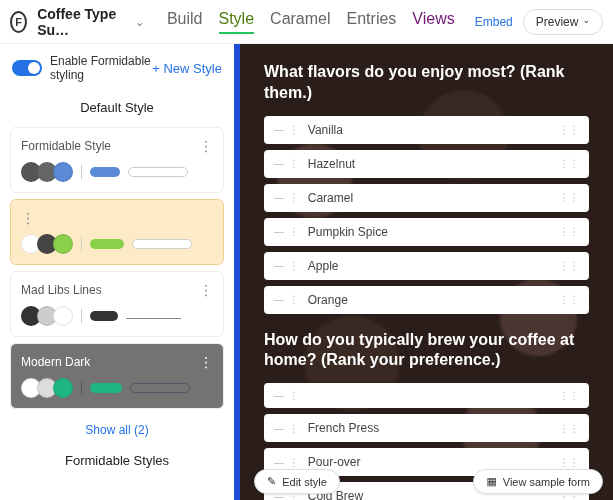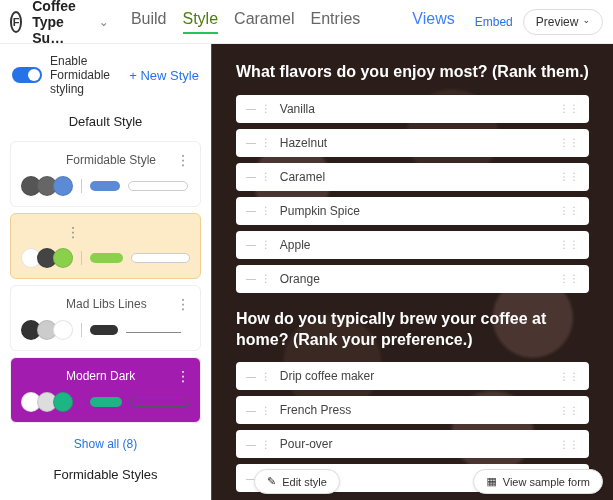--- a/index.html
+++ b/index.html
@@ -4,37 +4,37 @@
 <style>
 * { box-sizing: border-box; margin: 0; padding: 0; font-family: -apple-system, BlinkMacSystemFont, "Segoe UI", sans-serif; }
 body { width: 613px; height: 500px; overflow: hidden; background: #fff; font-size: 13px; color: #333; }
 .topbar { display: flex; align-items: center; height: 44px; border-bottom: 1px solid #eee; padding: 0 10px; gap: 10px; }
 .logo { width: 22px; height: 22px; border-radius: 50%; border: 2px solid #333; display: flex; align-items: center; justify-content: center; font-weight: bold; font-size: 11px; }
 .title { font-weight: 600; font-size: 14px; color: #222; }
 .chev { color: #888; font-size: 12px; margin-left: 4px; }
 .tabs { display: flex; gap: 16px; margin-left: 12px; }
 .tab { font-size: 16px; color: #666; padding-bottom: 4px; cursor: pointer; }
 .tab.active { color: #4d7c0f; border-bottom: 2px solid #22c55e; font-weight: 500; }
-.tab.disabled { color: #3b82f6; margin-left: 36px; }
+.tab.disabled { color: #701a75; }
 .spacer { flex: 1; }
 .embed { color: #2673e8; font-size: 12px; }
 .preview-btn { border: 1px solid #ddd; border-radius: 16px; padding: 5px 12px; font-size: 12px; display: flex; gap: 4px; cursor: pointer; }
 .update-btn { background: #2673e8; color: #fff; border-radius: 16px; padding: 6px 16px; font-size: 12px; cursor: pointer; }
 .main { display: flex; height: calc(500px - 44px); }
-.sidebar { width: 212px; border-right: 1px solid #1d4ed8; overflow-y: auto; padding-bottom: 8px; }
+.sidebar { width: 240px; border-right: 6px solid #1d4ed8; overflow-y: auto; padding-bottom: 8px; }
 .side-row { display: flex; align-items: center; justify-content: space-between; padding: 10px 12px; }
 .toggle { width: 30px; height: 16px; background: #2673e8; border-radius: 10px; position: relative; }
 .toggle::after { content: ""; position: absolute; width: 12px; height: 12px; background: #fff; border-radius: 50%; top: 2px; left: 16px; }
 .enable-label { font-size: 12px; color: #333; flex: 1; margin-left: 8px; }
 .newstyle { color: #2673e8; font-size: 13px; }
 .section-title { font-size: 13px; color: #222; padding: 8px 12px 6px; text-align: center; }
 .style-card { border: 1px solid #eee; border-radius: 6px; margin: 6px 10px; padding: 10px; position: relative; }
 .style-card.applied { background: #fdebc8; border-color: #f0d090; }
-.style-card.dark { background: #a21caf; color: #fff; }
-.card-head { display: flex; align-items: center; justify-content: space-between; margin-bottom: 8px; margin-left: 45px; }
+.style-card.dark { background: #737373; color: #fff; }
+.card-head { display: flex; align-items: center; justify-content: space-between; margin-bottom: 8px; }
 .card-name { font-size: 12px; color: #555; }
 .style-card.dark .card-name { color: #fff; }
 .card-menu { color: #888; cursor: pointer; font-size: 14px; }
 .swatches { display: flex; align-items: center; gap: 2px; }
 .swatch { width: 20px; height: 20px; border-radius: 50%; border: 1px solid rgba(0,0,0,0.1); margin-left: -6px; }
 .swatch:first-child { margin-left: 0; }
 .preview-line { display: flex; align-items: center; gap: 8px; margin-top: 4px; }
 .pill { height: 10px; border-radius: 6px; }
 .divider { width: 1px; height: 14px; background: #ccc; }
 .show-all { text-align: center; color: #2673e8; font-size: 12px; padding: 8px; cursor: pointer; }
@@ -142,21 +142,21 @@
             <div class="swatch" style="background: rgb(255, 255, 255);"></div>
             <div class="swatch" style="background: rgb(221, 221, 221);"></div>
             <div class="swatch" style="background: rgb(29, 181, 132);"></div>
           </div>
         <div class="divider" style="background:#556"></div>
         <div class="pill" id="p1-modern" style="width: 32px; background: rgb(29, 181, 132);"></div>
         <div class="pill" id="p2-modern" style="width:60px;border:1px solid #556;background:transparent"></div>
       </div>
     </div>
 
-    <div class="show-all">Show all (8)</div>
+    <div class="show-all">Show all (2)</div>
 
     <div class="section-title">Formidable Styles</div>
 
   </div>
 
   <div class="preview">
     <div class="preview-bg"></div>
     <div class="preview-content">
       <div class="q-title">What flavors do you enjoy most? (Rank them.)</div>
       <div id="q1-items">
@@ -188,21 +188,20 @@
           <div class="rank-item">
             <span class="drag-handle">— ⋮</span>
             <span>Orange</span>
             <span class="drag-end">⋮⋮</span>
           </div>
         </div>
       <div class="q-title" style="margin-top:16px">How do you typically brew your coffee at home? (Rank your preference.)</div>
       <div id="q2-items">
           <div class="rank-item">
             <span class="drag-handle">— ⋮</span>
-            <span>Drip coffee maker</span>
             <span class="drag-end">⋮⋮</span>
           </div>
           <div class="rank-item">
             <span class="drag-handle">— ⋮</span>
             <span>French Press</span>
             <span class="drag-end">⋮⋮</span>
           </div>
           <div class="rank-item">
             <span class="drag-handle">— ⋮</span>
             <span>Pour-over</span>

